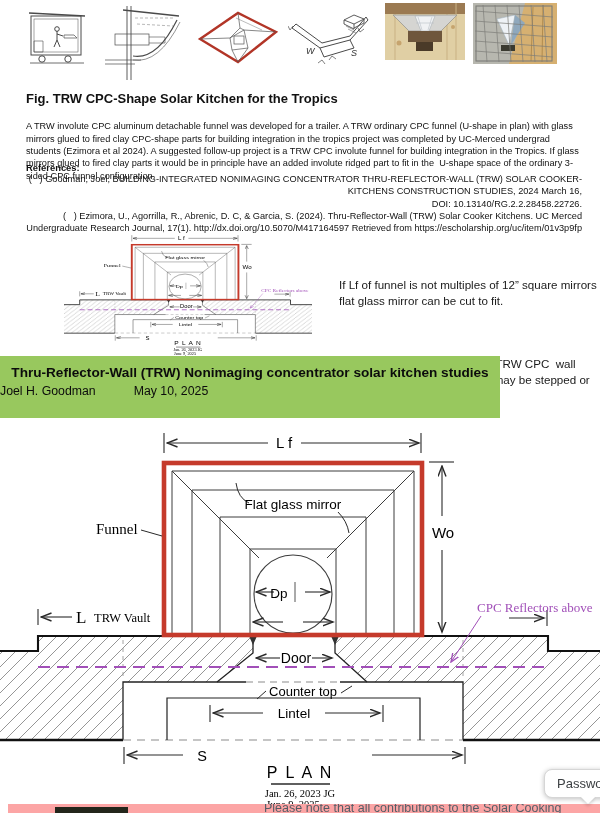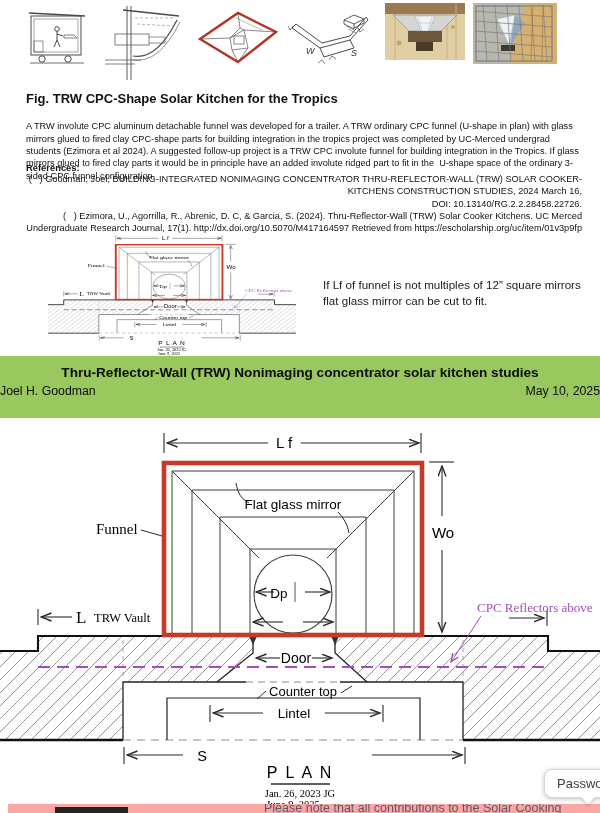--- a/index.html
+++ b/index.html
@@ -14,30 +14,30 @@
   .caption-block{position:absolute;left:26px;top:91px;width:556px;}
   .caption-title{font-size:13px;font-weight:bold;line-height:1.25;}
   .caption-body{font-size:9.2px;line-height:1.34;margin-top:13px;white-space:pre-wrap;}
 
   
   .refs{position:absolute;left:26px;top:162px;width:556px;}
   .refs-heading{font-size:9.4px;font-weight:bold;}
   .ref-entry{font-size:9.2px;line-height:1.34;white-space:pre-wrap;text-align:right;}
 
   
-  .mid-row{position:absolute;left:0;top:229px;width:520px;height:127px;}
+  .mid-row{position:absolute;left:16px;top:229px;width:520px;height:127px;}
   .small-plan{position:absolute;left:48px;top:2px;}
   .notes{position:absolute;left:323px;top:16px;width:268px;font-size:11.6px;line-height:1.38;
          white-space:pre-wrap;color:#1a1a1a;}
   .notes .para{margin:0 0 15px 0;}
 
   
-  .banner{position:absolute;left:0;top:356px;width:600px;height:62px;text-align:center;}
+  .banner{position:absolute;left:0;top:356px;width:500px;height:62px;text-align:center;}
   .banner-title{font-size:13.6px;font-weight:bold;padding-top:9px;color:#0c0c0c;}
-  .banner-byline{font-size:12.3px;margin-top:4px;color:#0c0c0c;display:flex;justify-content:space-between;gap:38px;}
+  .banner-byline{font-size:12.3px;margin-top:4px;color:#0c0c0c;display:flex;justify-content:flex-start;gap:38px;}
 
   
   .big-plan{position:absolute;left:0;top:420px;}
 
   
   .password-popup{position:absolute;top:769px;left:544px;width:80px;height:27px;background:#ffffff;
       border:1px solid #d6d6d6;border-radius:8px;box-shadow:0 1px 5px rgba(0,0,0,.25);
       font-size:13px;color:#3c4043;line-height:27px;padding-left:12px;z-index:5;}
   .password-popup::after{content:"";position:absolute;left:38px;bottom:-5px;width:10px;height:10px;
       background:#fff;transform:rotate(45deg);box-shadow:2px 2px 3px rgba(0,0,0,.12);}

